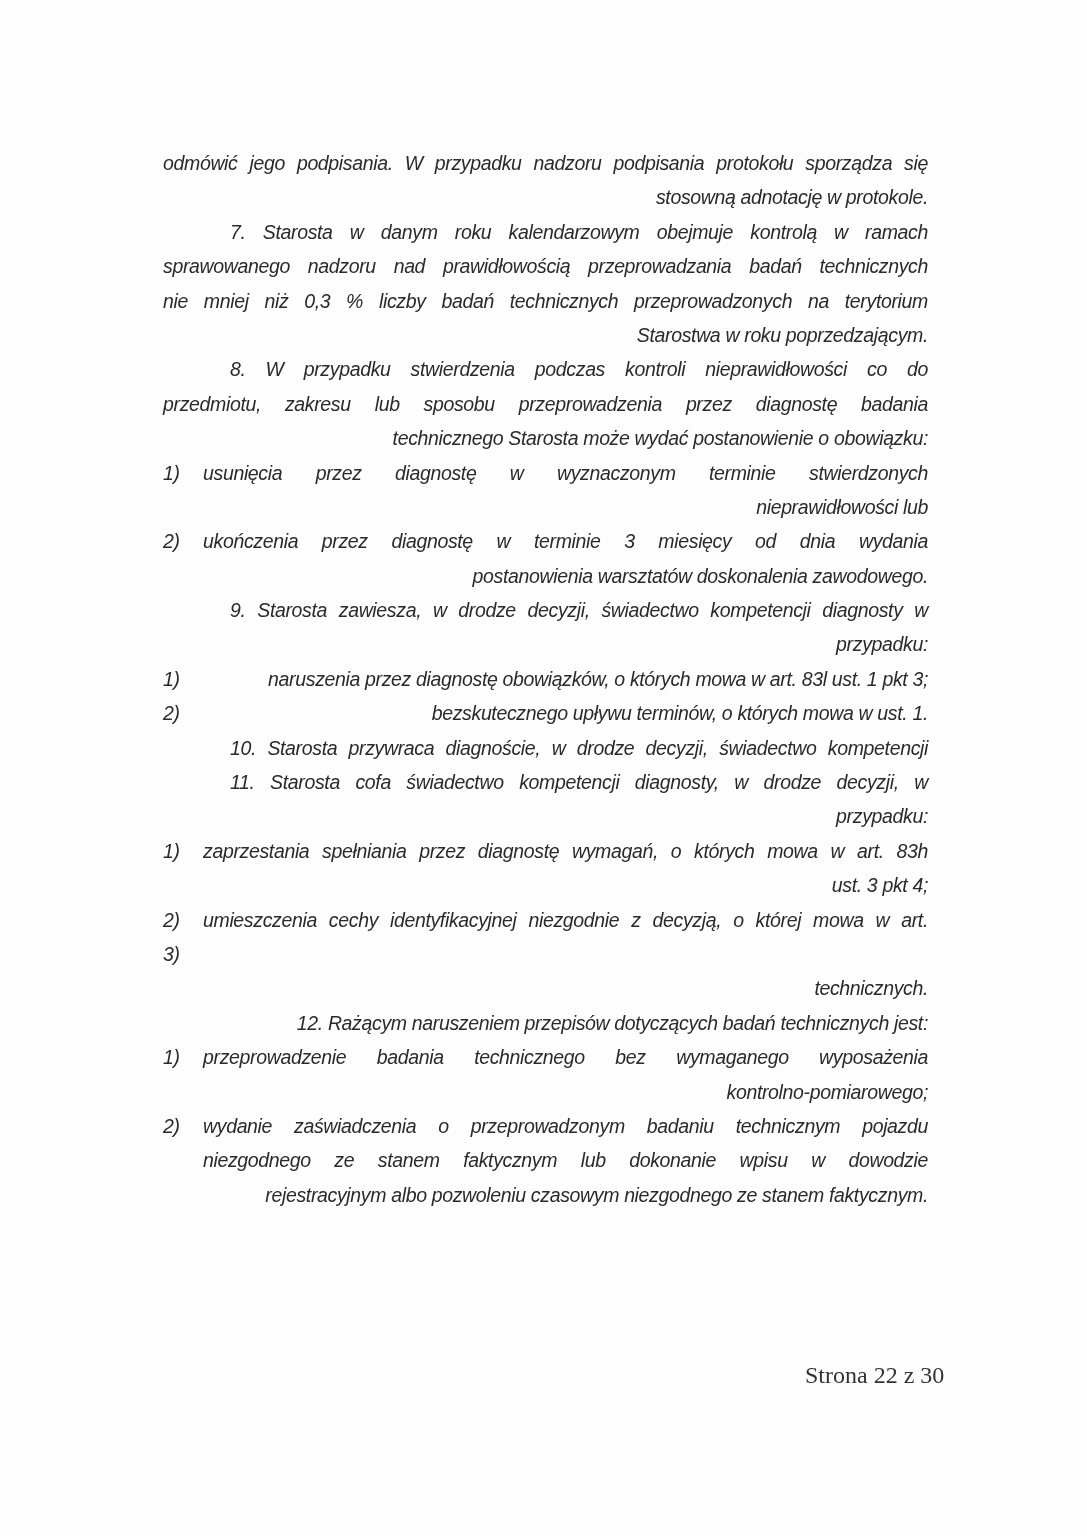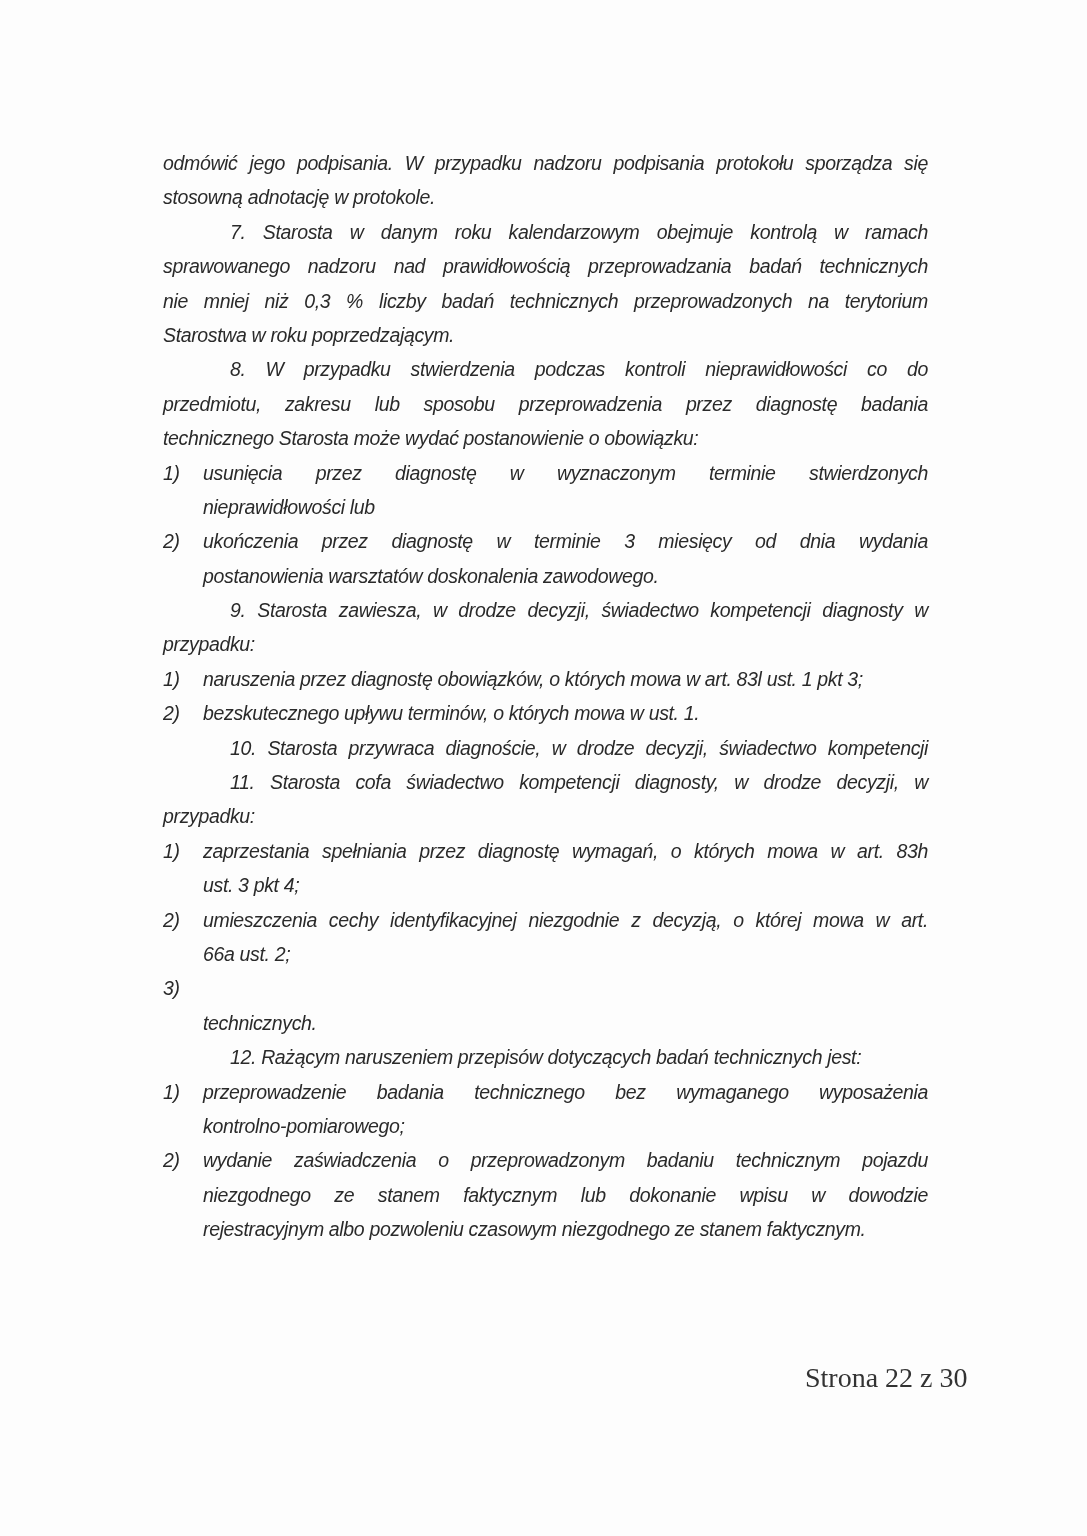--- a/index.html
+++ b/index.html
@@ -3,30 +3,30 @@
 <meta charset="utf-8">
 <style>
   html, body { margin: 0; padding: 0; }
   body {
     width: 1087px; height: 1536px; background: #fdfdfd; position: relative; overflow: hidden;
     font-family: "Liberation Sans", sans-serif; color: #2a2a2a;
   }
   .page { position: absolute; left: 163px; top: 146px; width: 765px; }
   .line {
     font-style: italic; font-size: 19.5px; line-height: 34.4px; height: 34.4px;
-    white-space: nowrap; letter-spacing: -0.35px;
+    white-space: nowrap; letter-spacing: -0.35px; text-align: right;
   }
   .just { text-align: justify; text-align-last: justify; white-space: normal; }
   .indent { padding-left: 67px; }
   .item { position: relative; padding-left: 40px; }
   .item .num { position: absolute; left: 0; top: 0; }
   .cont { padding-left: 40px; }
   .footer {
     position: absolute; left: 805px; top: 1362px;
-    font-family: "Liberation Serif", serif; font-size: 28px; color: #333; text-align: right;
+    font-family: "Liberation Serif", serif; font-size: 24px; color: #333; text-align: right;
   }
 </style>
 </head>
 <body>
 
 <div class="page" id="page">
     <div class="line just">odmówić jego podpisania. W przypadku nadzoru podpisania protokołu sporządza się</div>
     <div class="line">stosowną adnotację w protokole.</div>
     <div class="line indent just">7. Starosta w danym roku kalendarzowym obejmuje kontrolą w ramach</div>
     <div class="line just">sprawowanego nadzoru nad prawidłowością przeprowadzania badań technicznych</div>
@@ -42,21 +42,20 @@
     <div class="line indent just">9. Starosta zawiesza, w drodze decyzji, świadectwo kompetencji diagnosty w</div>
     <div class="line">przypadku:</div>
     <div class="line item"><span class="num">1)</span><span>naruszenia przez diagnostę obowiązków, o których mowa w art. 83l ust. 1 pkt 3;</span></div>
     <div class="line item"><span class="num">2)</span><span>bezskutecznego upływu terminów, o których mowa w ust. 1.</span></div>
     <div class="line indent just">10. Starosta przywraca diagnoście, w drodze decyzji, świadectwo kompetencji</div>
     <div class="line indent just">11. Starosta cofa świadectwo  kompetencji diagnosty, w drodze decyzji, w</div>
     <div class="line">przypadku:</div>
     <div class="line item just"><span class="num">1)</span><span>zaprzestania spełniania przez diagnostę wymagań, o których mowa w art. 83h</span></div>
     <div class="line cont">ust. 3 pkt 4;</div>
     <div class="line item just"><span class="num">2)</span><span>umieszczenia cechy identyfikacyjnej niezgodnie z decyzją, o której mowa w art.</span></div>
-    <div class="line cont">66a ust. 2;</div>
     <div class="line item just"><span class="num">3)</span></div>
     <div class="line cont">technicznych.</div>
     <div class="line indent">12. Rażącym naruszeniem przepisów dotyczących badań technicznych jest:</div>
     <div class="line item just"><span class="num">1)</span><span>przeprowadzenie badania technicznego bez wymaganego wyposażenia</span></div>
     <div class="line cont">kontrolno-pomiarowego;</div>
     <div class="line item just"><span class="num">2)</span><span>wydanie zaświadczenia o przeprowadzonym badaniu technicznym pojazdu</span></div>
     <div class="line cont just">niezgodnego ze stanem faktycznym lub dokonanie wpisu w dowodzie</div>
     <div class="line cont">rejestracyjnym albo pozwoleniu czasowym niezgodnego ze stanem faktycznym.</div>
   </div>
 

